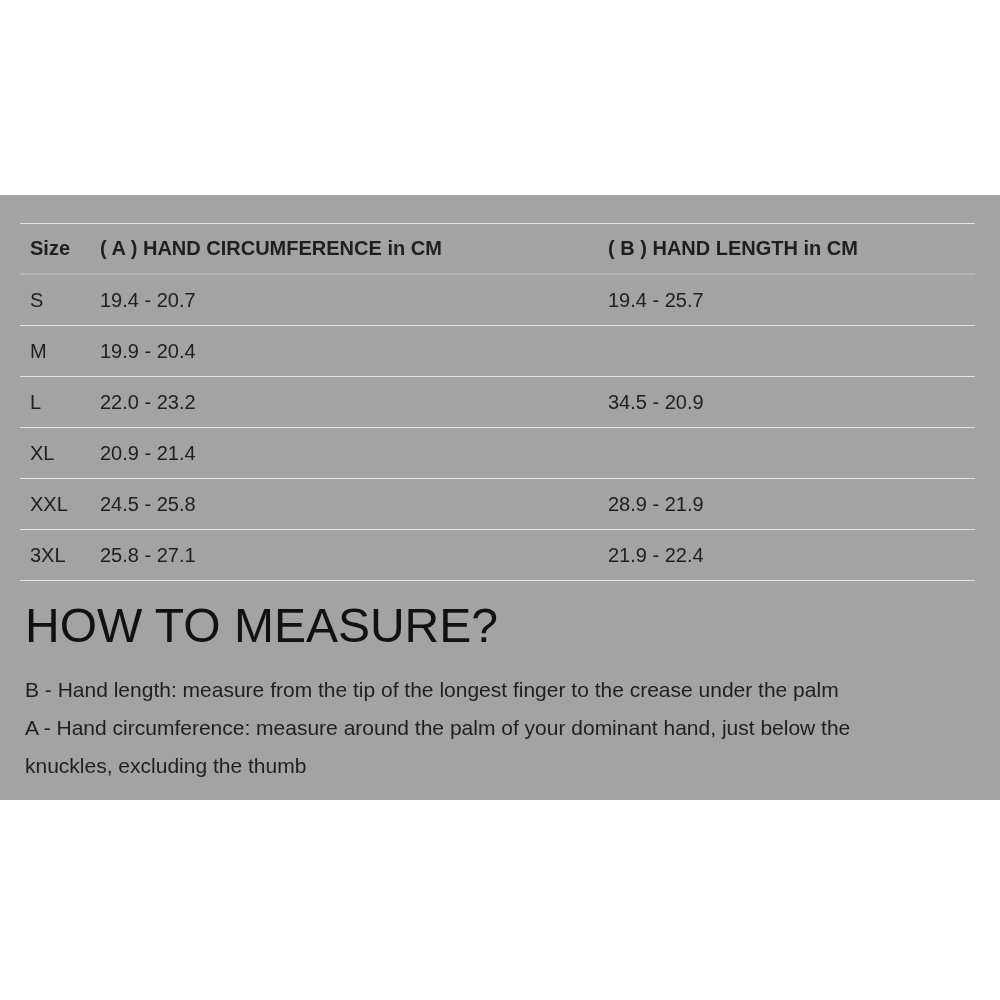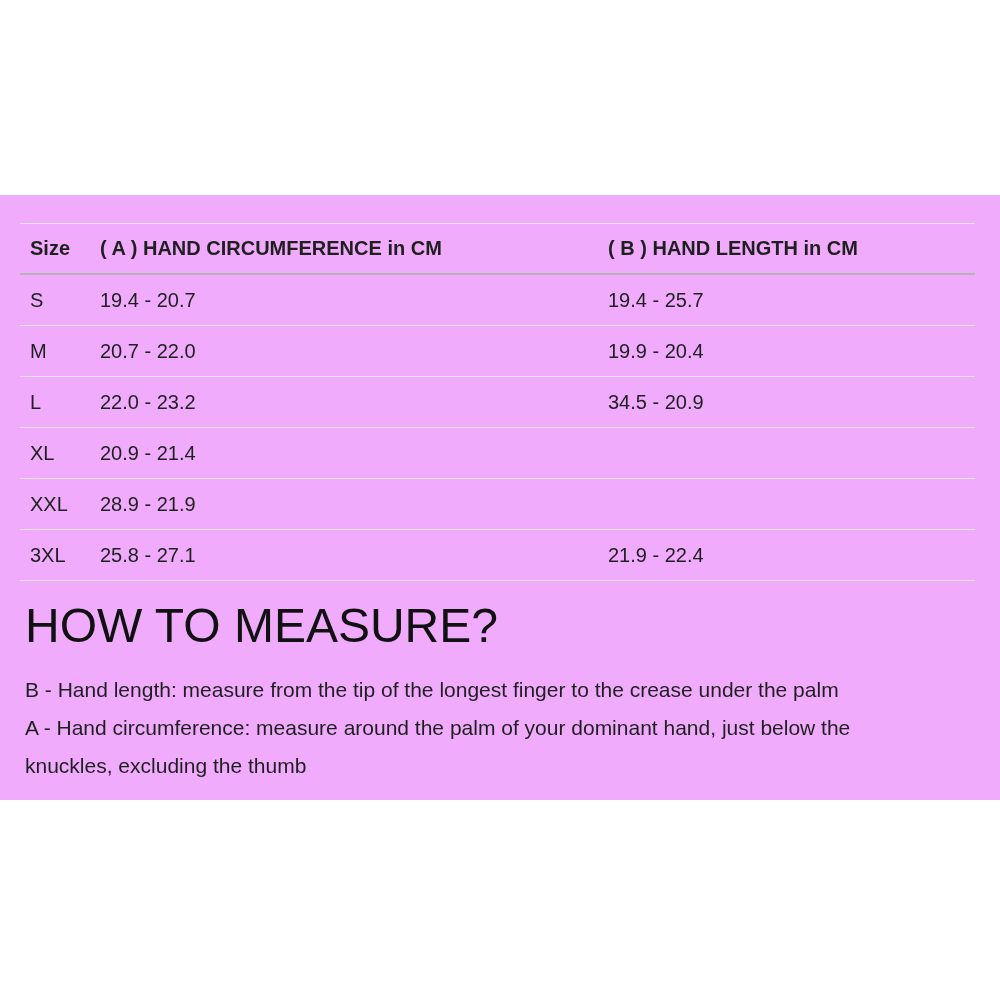--- a/index.html
+++ b/index.html
@@ -10,21 +10,21 @@
     width: 1000px;
     height: 1000px;
     background: #ffffff;
     font-family: "Liberation Sans", sans-serif;
     color: #222222;
     overflow: hidden;
   }
   .panel {
     margin-top: 195px;
     height: 605px;
-    background: #f0abfc;
+    background: #a3a3a3;
     box-sizing: border-box;
     padding: 28px 25px 0 20px;
   }
   
   .size-table {
     width: 955px;
   }
   .t-head, .t-row {
     display: grid;
     grid-template-columns: 80px 508px 1fr;
@@ -80,37 +80,37 @@
     </div>
 
     <div class="t-row">
       <div class="c-size">S</div>
       <div>19.4 - 20.7</div>
       <div>19.4 - 25.7</div>
     </div>
 
     <div class="t-row">
       <div class="c-size">M</div>
-      <div>20.7 - 22.0</div>
       <div>19.9 - 20.4</div>
     </div>
 
     <div class="t-row">
       <div class="c-size">L</div>
       <div>22.0 - 23.2</div>
       <div>34.5 - 20.9</div>
     </div>
 
     <div class="t-row">
       <div class="c-size">XL</div>
       <div>20.9 - 21.4</div>
     </div>
 
     <div class="t-row">
       <div class="c-size">XXL</div>
+      <div>24.5 - 25.8</div>
       <div>28.9 - 21.9</div>
     </div>
 
     <div class="t-row">
       <div class="c-size">3XL</div>
       <div>25.8 - 27.1</div>
       <div>21.9 - 22.4</div>
     </div>
 
   </div>

